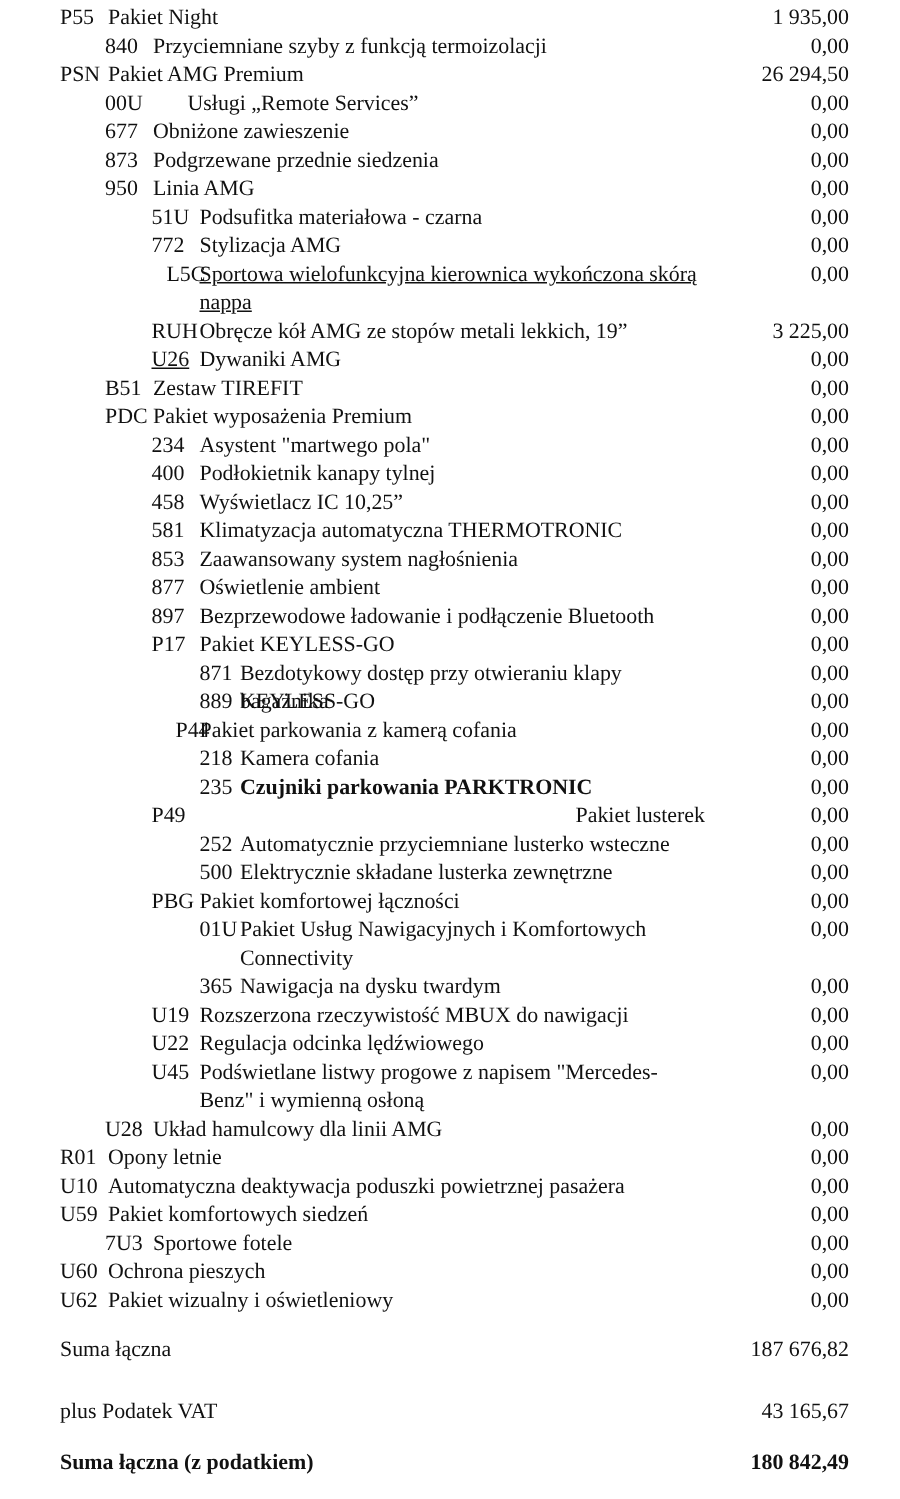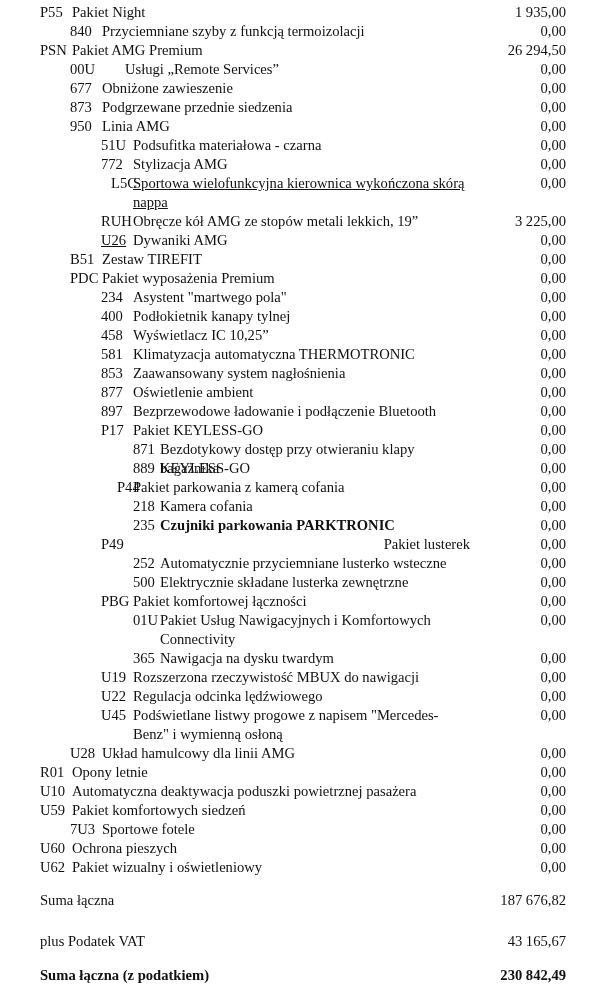--- a/index.html
+++ b/index.html
@@ -240,15 +240,15 @@
   <div class="summary" style="top:891px;">
     <span class="label">Suma łączna</span>
     <span class="amount">187 676,82</span>
   </div>
   <div class="summary" style="top:932px;">
     <span class="label">plus Podatek VAT</span>
     <span class="amount">43 165,67</span>
   </div>
   <div class="summary bold" style="top:966px;">
     <span class="label">Suma łączna (z podatkiem)</span>
-    <span class="amount">230 842,49</span>
+    <span class="amount">180 842,49</span>
   </div>
 </div>
 
 </body></html>

